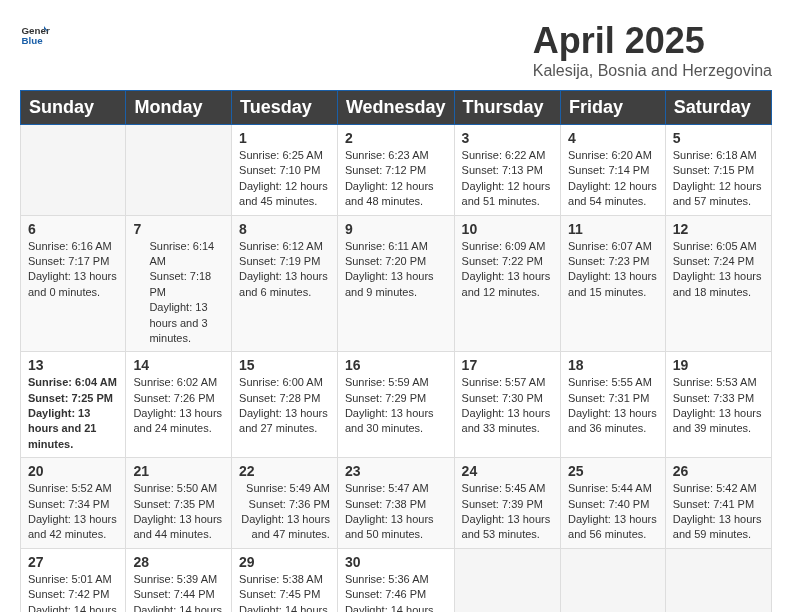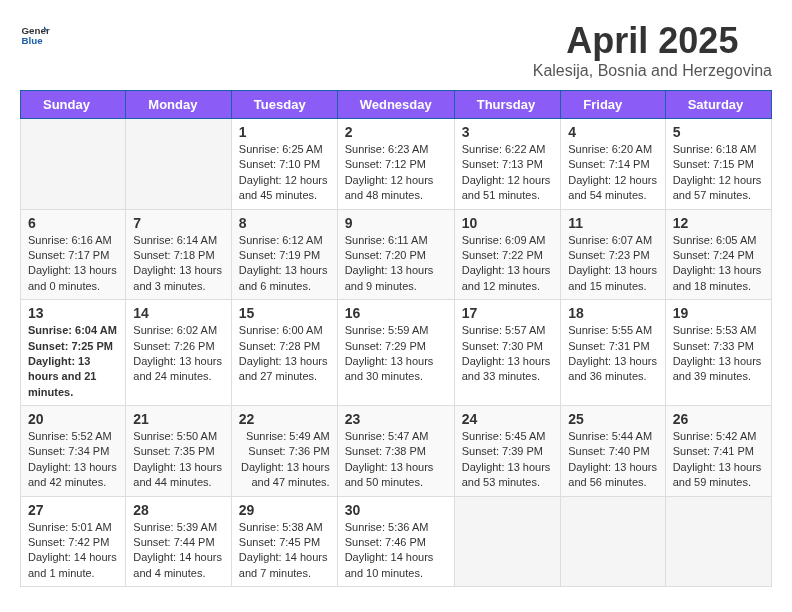--- a/index.html
+++ b/index.html
@@ -19,42 +19,42 @@
     .logo {
       display: flex;
       align-items: center;
       gap: 4px;
     }
     .logo-icon {
       width: 30px;
       height: 30px;
     }
     .title-section {
-      text-align: center;
+      text-align: left;
     }
     .month-title {
       font-size: 36px;
       font-weight: bold;
       color: #333;
     }
     .location-title {
       font-size: 16px;
       color: #555;
     }
     .calendar {
       width: 100%;
       border-collapse: collapse;
       border: 1px solid #ccc;
     }
     .calendar th {
-      background-color: #8b5cf6;
+      background-color: #404040;
       color: #fff;
       text-align: left;
-      padding: 6px 22px;
-      font-size: 13px;
+      padding: 6px 8px;
+      font-size: 18px;
       border: 1px solid #1a5fa8;
     }
     .calendar td {
       vertical-align: top;
       padding: 5px 7px;
       border: 1px solid #ddd;
       width: 107px;
       min-height: 85px;
       font-size: 11px;
       color: #333;
@@ -147,21 +147,21 @@
       </tr>
       <tr>
         <td>
           <span class="day-number">6</span>
           <div class="day-info" style="white-space: pre-line;">Sunrise: 6:16 AM
 Sunset: 7:17 PM
 Daylight: 13 hours and 0 minutes.</div>
         </td>
         <td>
           <span class="day-number">7</span>
-          <div class="day-info" style="white-space: pre-line;">Sunrise: 6:14 AM
+          <div class="day-info" style="white-space: pre-line; margin-left: 16px;">Sunrise: 6:14 AM
 Sunset: 7:18 PM
 Daylight: 13 hours and 3 minutes.</div>
         </td>
         <td>
           <span class="day-number">8</span>
           <div class="day-info" style="white-space: pre-line;">Sunrise: 6:12 AM
 Sunset: 7:19 PM
 Daylight: 13 hours and 6 minutes.</div>
         </td>
         <td>

